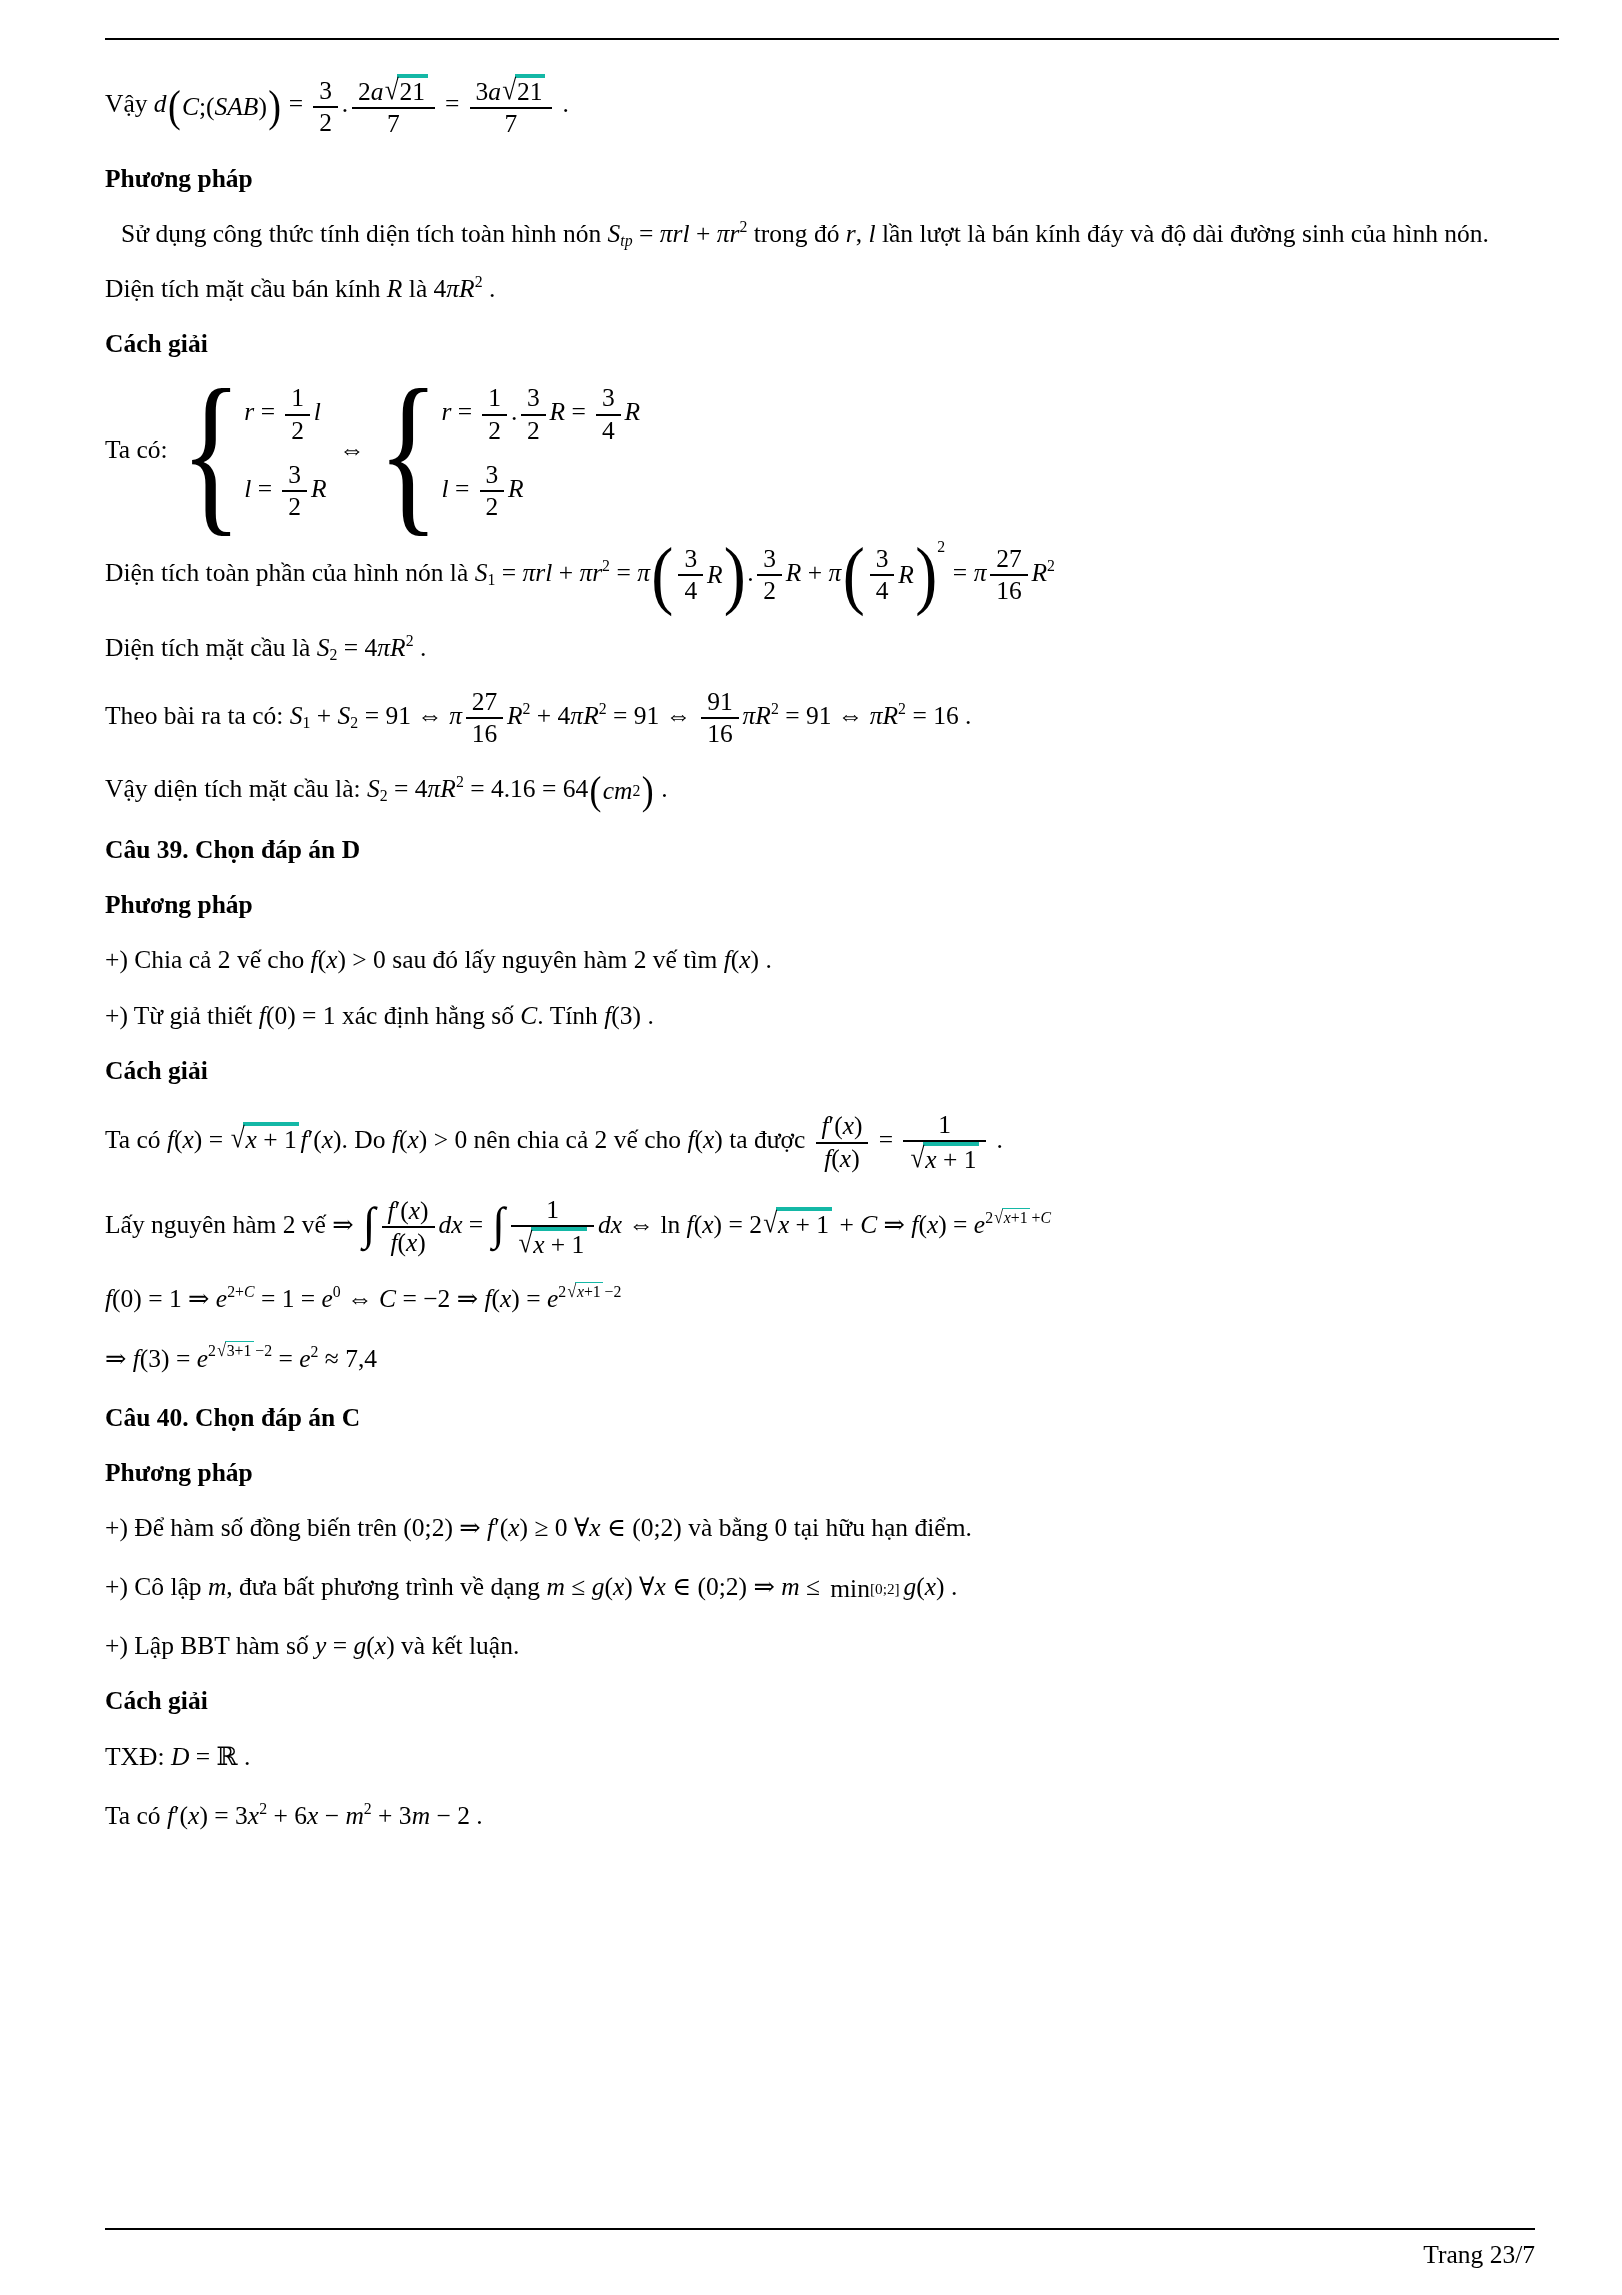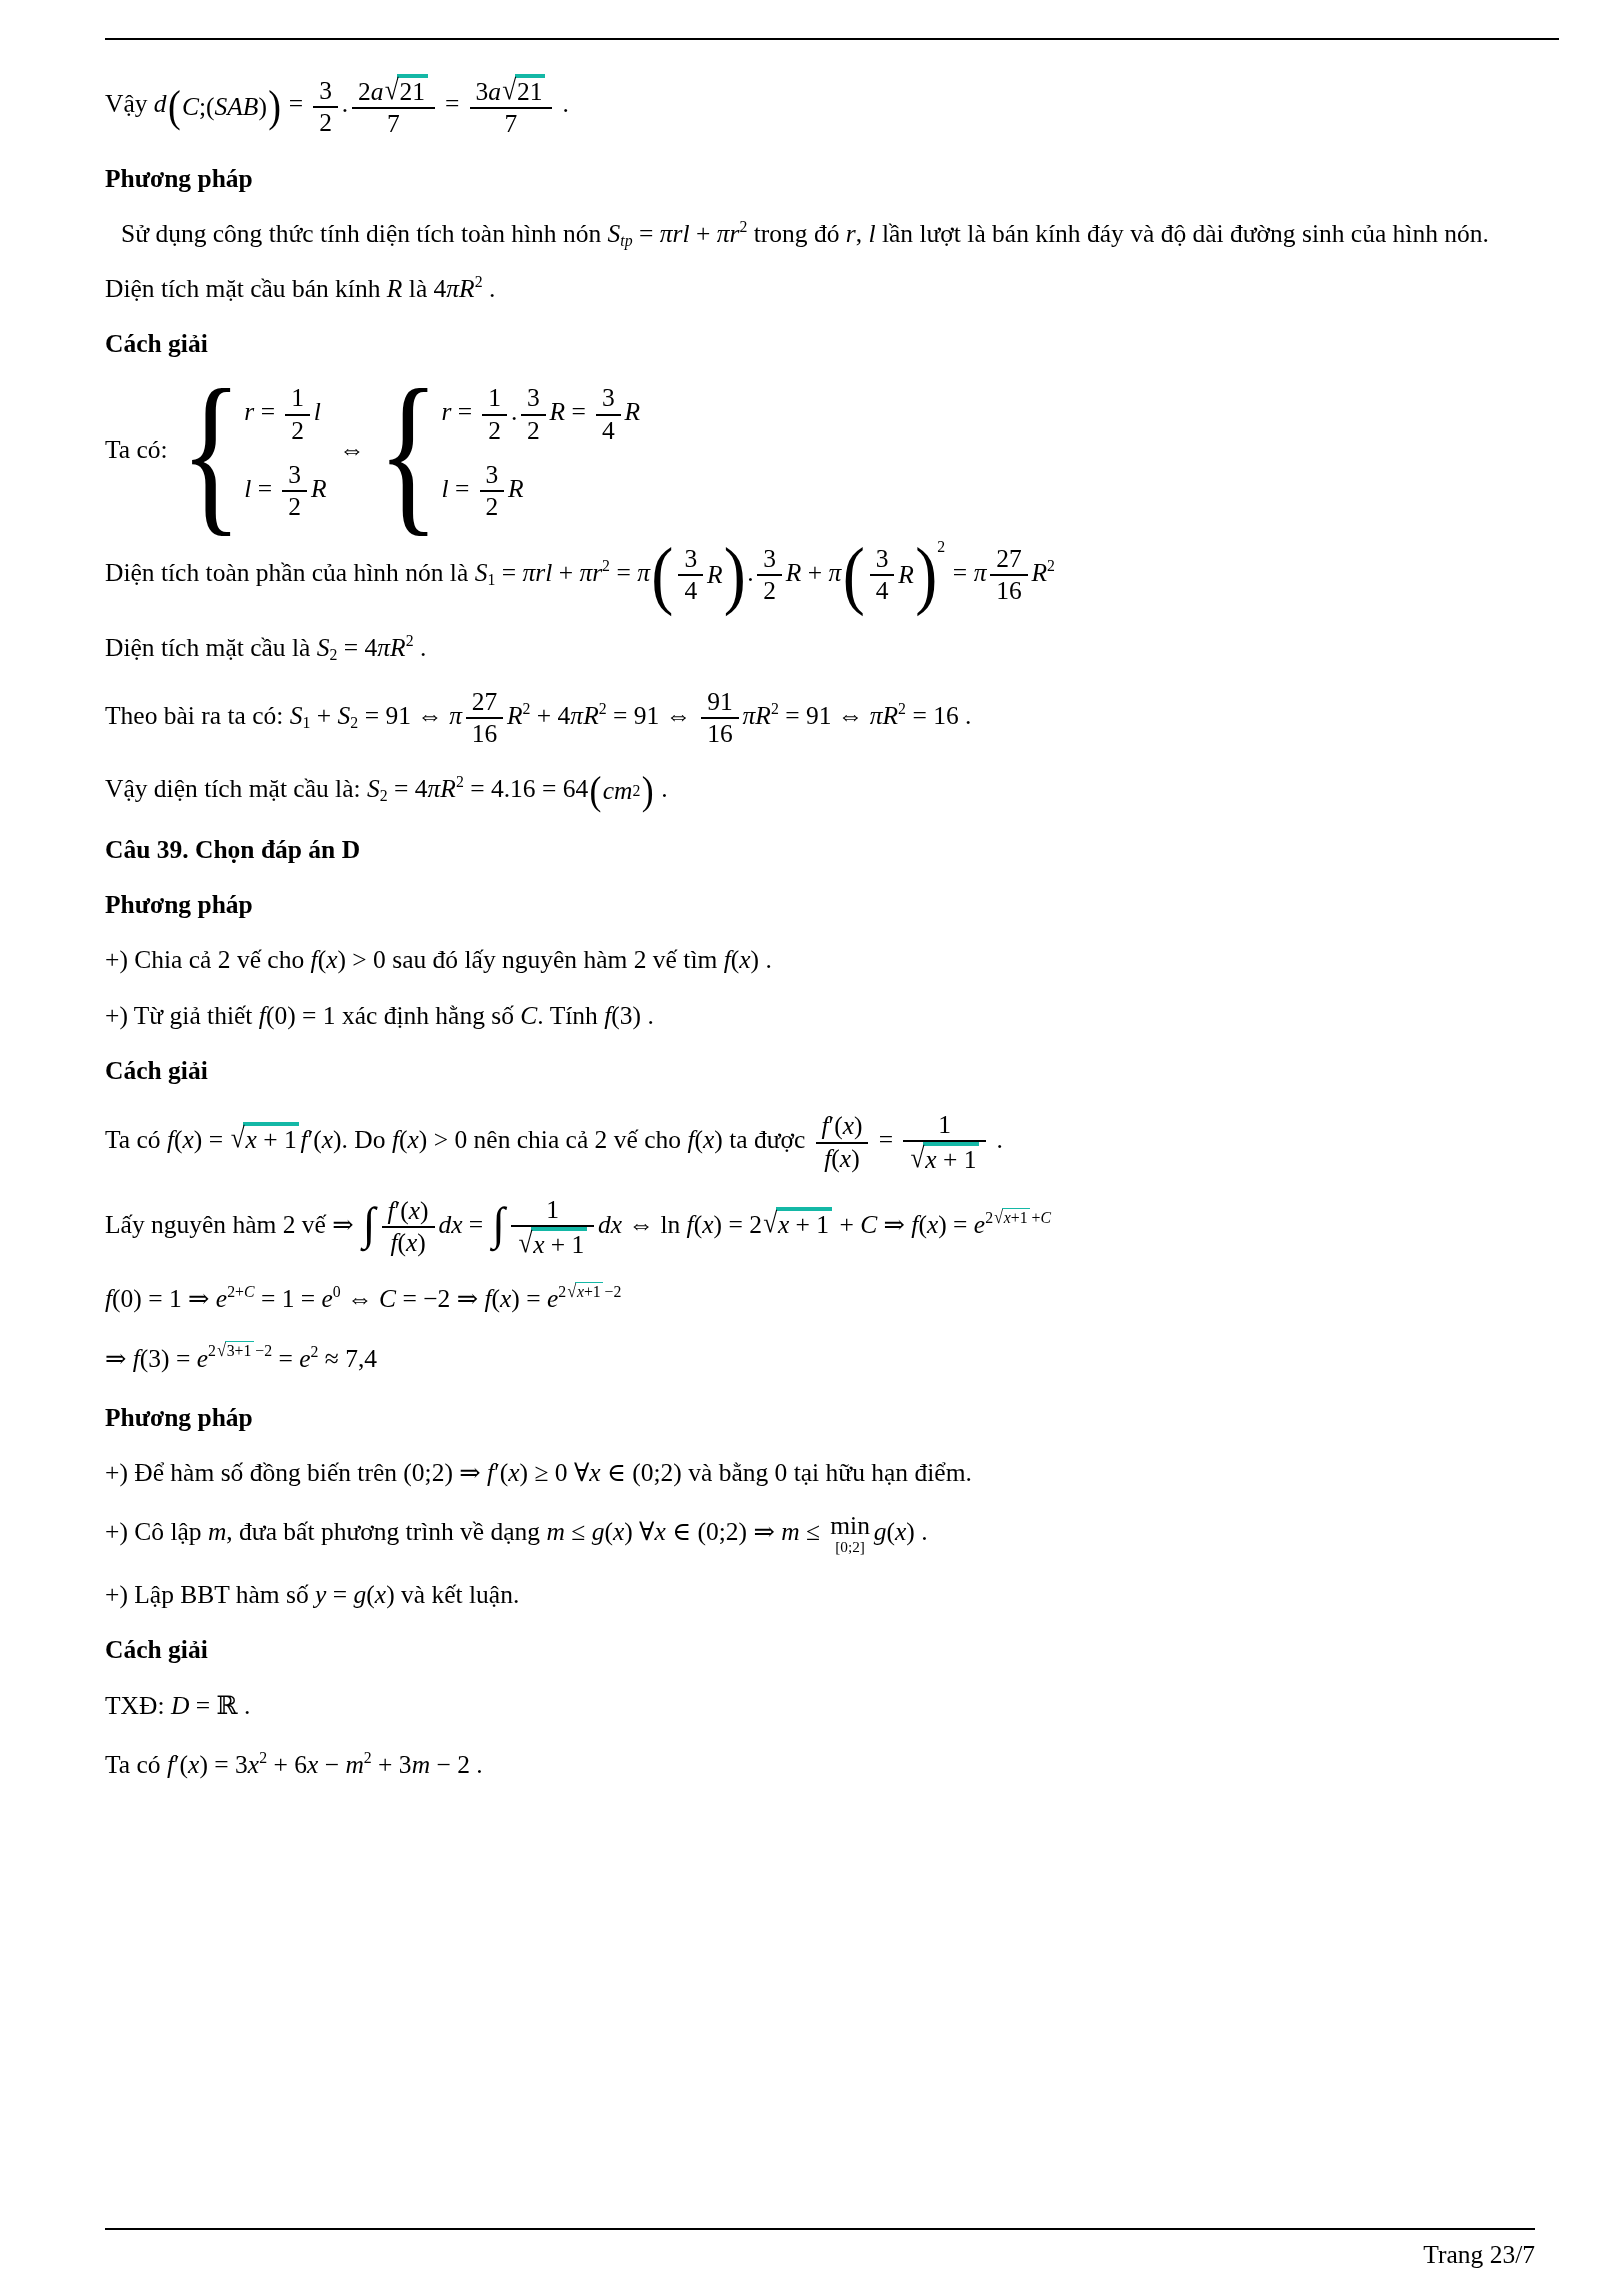--- a/index.html
+++ b/index.html
@@ -42,21 +42,21 @@
   .cases { display:inline-flex; align-items:center; vertical-align:middle; margin:0 6.5px; }
   .cases .brace { font-size:5em; line-height:1; transform:scaleY(1.4); transform-origin:center;
                   font-weight:300; margin-right:2.6px; }
   .cases .rows { display:inline-flex; flex-direction:column; gap:14.4px; text-align:left; }
   .cases .row { display:block; white-space:nowrap; }
 
   
   .bigop { font-size:1.8em; line-height:0; vertical-align:-0.12em; margin:0 2.6px; }
 
   
-  .limop { display:inline-flex; flex-direction:column; align-items:center;
+  .limop { display:inline-flex; flex-direction:row; align-items:center;
            vertical-align:middle; line-height:1.05; margin:0 3.9px; }
   .limop .under { font-size:0.6em; }
 
   .footer { position:absolute; left:105px; right:88px; bottom:25px; }
   .footer-rule { border-top:2px solid #000; }
   .footer-label { text-align:right; margin-top:10.5px; }
 </style>
 </head>
 <body>
 
@@ -197,20 +197,21 @@
             <span class="rc"><i>x</i>+1</span>
           </span>+<i>C</i></span></p>
       <p class="line math"><i>f</i>(0) = 1 ⇒ <i>e</i><span class="msup">2+<i>C</i></span> = 1 = <i>e</i><span class="msup">0</span> ⇔ <i>C</i> = −2 ⇒ <i>f</i>(<i>x</i>) = <i>e</i><span class="msup">2<span class="sqrt">
             <span class="rad">√</span>
             <span class="rc"><i>x</i>+1</span>
           </span>−2</span></p>
       <p class="line math">⇒ <i>f</i>(3) = <i>e</i><span class="msup">2<span class="sqrt">
             <span class="rad">√</span>
             <span class="rc">3+1</span>
           </span>−2</span> = <i>e</i><span class="msup">2</span> ≈ 7,4</p>
+      <p class="line heading">Câu 40. Chọn đáp án C</p>
       <p class="line heading">Phương pháp</p>
       <p class="line text">+) Để hàm số đồng biến trên  (0;2) ⇒ <i>f</i>′(<i>x</i>) ≥ 0  ∀<i>x</i> ∈ (0;2)  và bằng 0 tại hữu hạn điểm.</p>
       <p class="line math">+) Cô lập <i>m</i>, đưa bất phương trình về dạng  <i>m</i> ≤ <i>g</i>(<i>x</i>)  ∀<i>x</i> ∈ (0;2) ⇒ <i>m</i> ≤ <span class="limop">
           <span class="op">min</span>
           <span class="under">[0;2]</span>
         </span><i>g</i>(<i>x</i>) .</p>
       <p class="line text">+) Lập BBT hàm số  <i>y</i> = <i>g</i>(<i>x</i>)  và kết luận.</p>
       <p class="line heading">Cách giải</p>
       <p class="line text">TXĐ:  <i>D</i> = ℝ .</p>
       <p class="line math">Ta có  <i>f</i>′(<i>x</i>) = 3<i>x</i><span class="msup">2</span> + 6<i>x</i> − <i>m</i><span class="msup">2</span> + 3<i>m</i> − 2 .</p>

